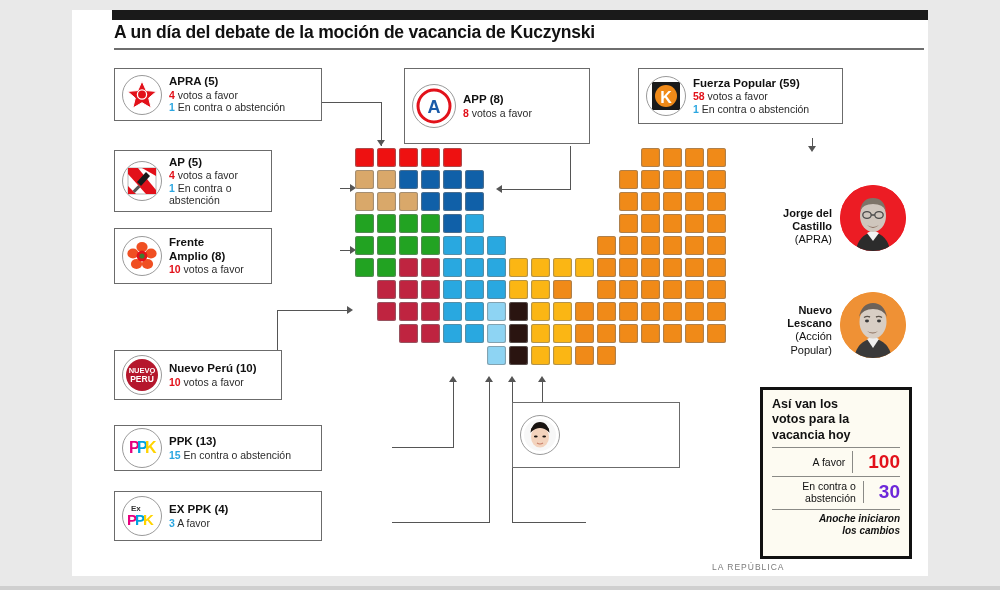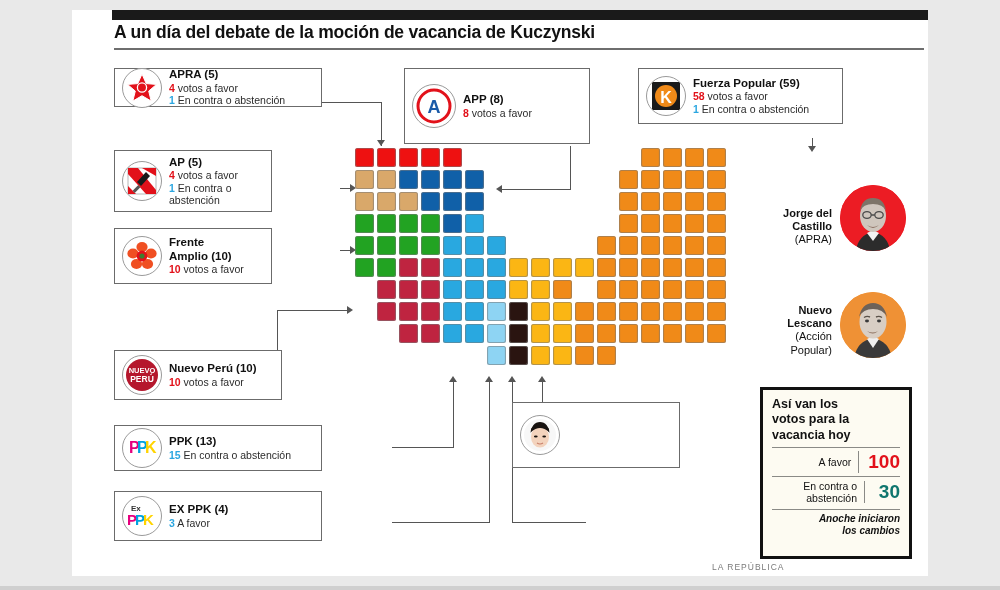--- a/index.html
+++ b/index.html
@@ -65,23 +65,23 @@
   .face-label { position:absolute; text-align:right; font-size:11px; line-height:1.2; color:#111; }
   .face-label b { font-weight:bold; }
 
   
   .sumbox { position:absolute; left:688px; top:377px; width:152px; height:172px;
             background:#fdfbf2; border:3px solid #111; padding:7px 9px 5px; }
   .sum-head { font-size:12.5px; font-weight:bold; color:#111; line-height:1.22; margin-bottom:4px; }
   .sum-row { display:flex; align-items:center; justify-content:flex-end;
              border-top:1.2px solid #8a8a86; padding:3px 0; gap:7px; }
   .sum-lab { font-size:10.5px; color:#111; text-align:right; line-height:1.15; }
-  .sum-val { font-size:19px; font-weight:bold; min-width:36px; text-align:right;
-             border-left:1.4px solid #8a8a86; padding-left:9px; }
-  .v-red { color:#e2111a; } .v-blue{ color:#0f766e; } .v-dark{ color:#111; }
+  .sum-val { font-size:19px; font-weight:bold; min-width:36px; text-align:center;
+             border-left:1.4px solid #8a8a86; padding-left:15px; }
+  .v-red { color:#e2111a; } .v-blue{ color:#6d28d9; } .v-dark{ color:#111; }
   .sum-foot { border-top:1.2px solid #8a8a86; margin-top:2px; padding-top:3px;
               font-size:10px; font-style:italic; font-weight:bold; color:#111;
               text-align:right; line-height:1.2; }
 
   .credit { position:absolute; left:640px; top:552px; font-size:8.5px;
             color:#7a7a7a; letter-spacing:1px; }
   .botbar { position:absolute; left:0px; bottom:0px; width:1000px; height:4px; background:#cfcfcf; }
 </style>
 </head>
 <body>
@@ -258,21 +258,21 @@
       <div class="seat" style="left: 352px; top: 154px; background: rgb(240, 138, 24);"></div>
       <div class="seat" style="left: 242px; top: 176px; background: rgb(240, 138, 24);"></div>
       <div class="seat" style="left: 264px; top: 176px; background: rgb(240, 138, 24);"></div>
       <div class="seat" style="left: 286px; top: 176px; background: rgb(240, 138, 24);"></div>
       <div class="seat" style="left: 308px; top: 176px; background: rgb(240, 138, 24);"></div>
       <div class="seat" style="left: 330px; top: 176px; background: rgb(240, 138, 24);"></div>
       <div class="seat" style="left: 352px; top: 176px; background: rgb(240, 138, 24);"></div>
       <div class="seat" style="left: 242px; top: 198px; background: rgb(240, 138, 24);"></div>
     </div>
 
-  <div class="pbox" style="left:42px; top:58px; width:208px; height:39px;">
+  <div class="pbox" style="left:42px; top:58px; width:208px; height:53px;">
     <div class="logo">
       <svg width="34" height="34" viewBox="0 0 34 34">
         <polygon points="17,3 21.2,12.6 31.5,13.4 23.7,20.1 26.2,30.1 17,24.7 7.8,30.1 10.3,20.1 2.5,13.4 12.8,12.6" fill="#e2111a" stroke="#fff" stroke-width="1"></polygon>
         <circle cx="17" cy="16.5" r="4.6" fill="none" stroke="#fff" stroke-width="1.3"></circle>
       </svg>
     </div>
     <div class="txt">
       <div class="pname">APRA (5)</div>
       <div class="pline"><span class="num-red">4</span> <span>votos a favor</span></div>
       <div class="pline"><span class="num-blue">1</span> <span>En contra o abstención</span></div>
@@ -306,21 +306,21 @@
           <ellipse cx="22.5" cy="25" rx="5.6" ry="5"></ellipse>
           <ellipse cx="11.5" cy="25" rx="5.6" ry="5"></ellipse>
           <ellipse cx="8" cy="14.5" rx="5.6" ry="5"></ellipse>
         </g>
         <circle cx="17" cy="17" r="5.4" fill="#e2111a"></circle>
         <circle cx="17" cy="17" r="2.6" fill="#3e7d2f"></circle>
       </svg>
     </div>
     <div class="txt">
       <div class="pname">Frente</div>
-      <div class="pname">Amplio (10)</div>
+      <div class="pname">Amplio (8)</div>
       <div class="pline"><span class="num-red">10</span> <span>votos a favor</span></div>
     </div>
   </div>
 
   <div class="pbox" style="left:42px; top:340px; width:168px; height:50px;">
     <div class="logo">
       <svg width="36" height="36" viewBox="0 0 36 36">
         <circle cx="18" cy="18" r="16" fill="#b5172d"></circle>
         <text x="18" y="16" font-family="Liberation Sans, sans-serif" font-size="7.5" font-weight="bold" fill="#fff" text-anchor="middle">NUEVO</text>
         <text x="18" y="25" font-family="Liberation Sans, sans-serif" font-size="8.5" font-weight="bold" fill="#fff" text-anchor="middle">PERÚ</text>

